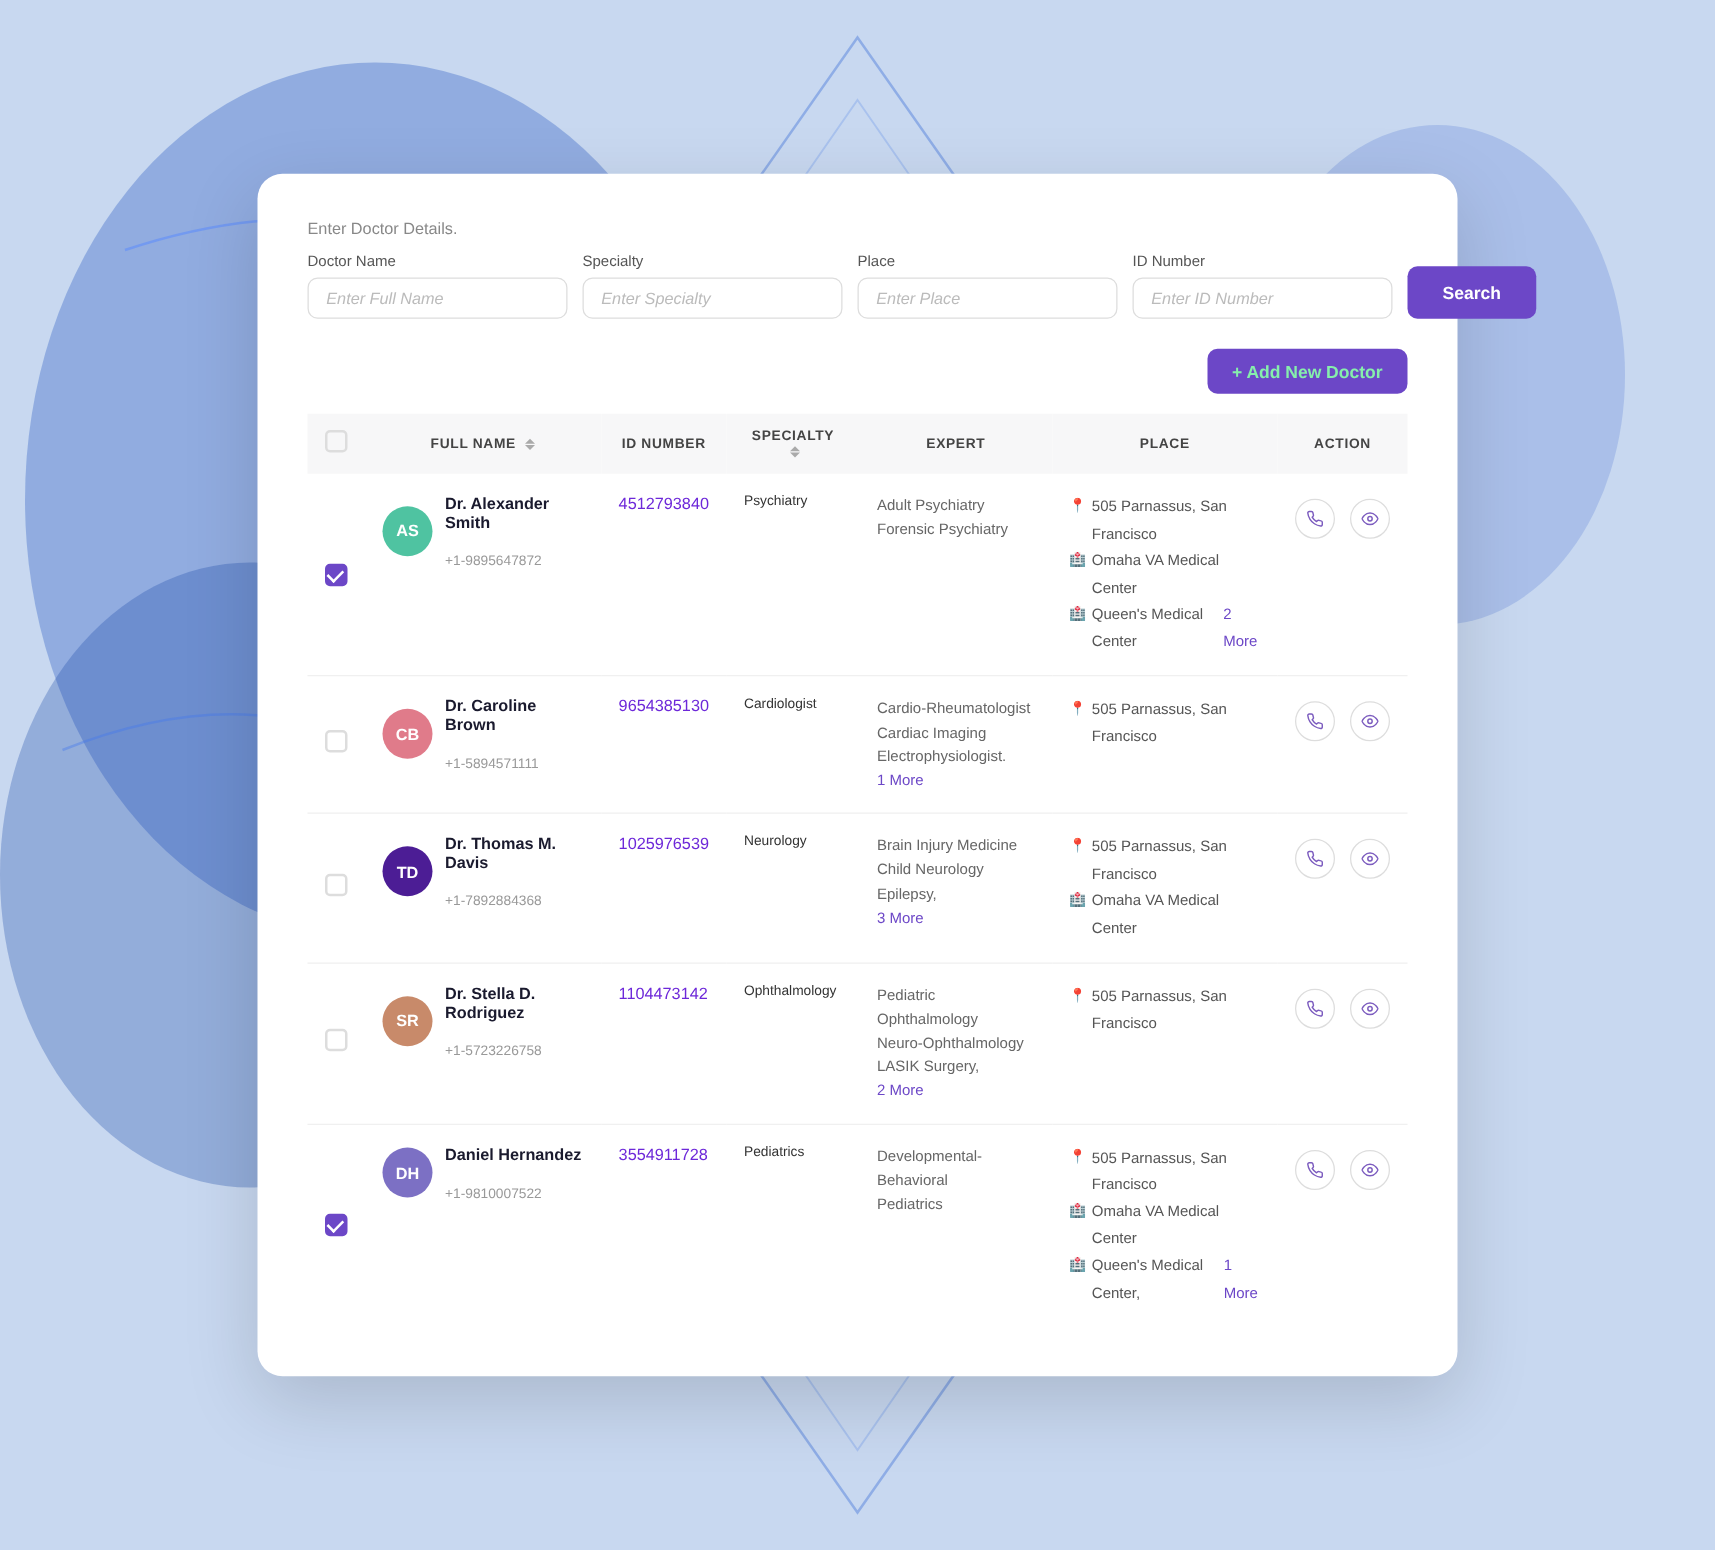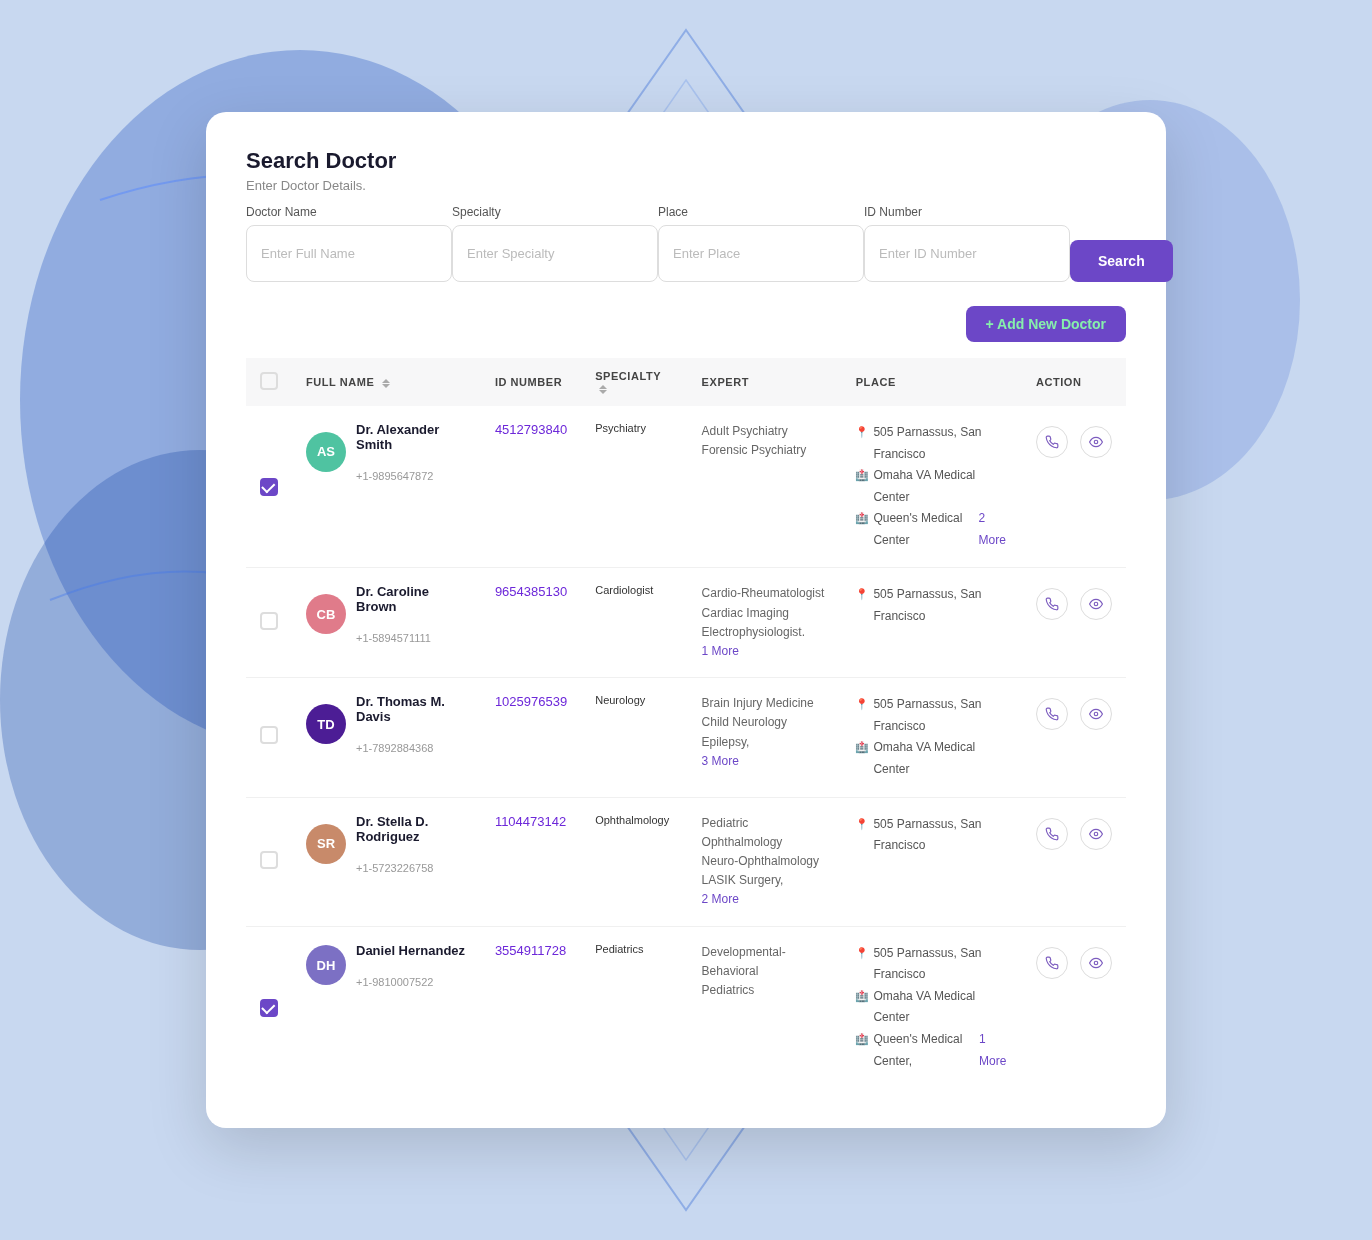--- a/index.html
+++ b/index.html
@@ -41,44 +41,45 @@
     }
     .search-subtitle {
       font-size: 13px;
       color: #888;
       margin-bottom: 12px;
     }
 
     .search-form {
       display: grid;
       grid-template-columns: 1fr 1fr 1fr 1fr auto;
-      gap: 0;
+      gap: 12px;
       align-items: flex-end;
     }
 
     .form-group {
       display: flex;
       flex-direction: column;
       gap: 6px;
     }
 
     .form-group label {
       font-size: 12px;
       color: #555;
       font-weight: 500;
     }
 
     .form-group input {
       border: 1px solid #ddd;
       border-radius: 8px;
-      padding: 20px 14px;
+      padding: 8px 14px;
       font-size: 13px;
       color: #1d4ed8;
       outline: none;
       background: #fff;
+      font-style: italic;
     }
 
     .form-group input::placeholder {
       color: #bbb;
     }
 
     .search-btn {
       background: #6c47c7;
       color: #fff;
       border: none;
@@ -117,21 +118,21 @@
       width: 100%;
       border-collapse: collapse;
     }
 
     .doctor-table thead tr {
       background: #f7f7f8;
     }
 
     .doctor-table thead th {
       padding: 12px 14px;
-      text-align: left;
+      text-align: center;
       font-size: 11px;
       font-weight: 700;
       color: #444;
       letter-spacing: 0.05em;
       text-transform: uppercase;
     }
 
     .doctor-table tbody tr {
       border-bottom: 1px solid #f0f0f0;
     }
@@ -308,21 +309,20 @@
   <ellipse cx="300" cy="400" rx="280" ry="350" fill="#2a5bc4" opacity="0.35"></ellipse>
   <ellipse cx="200" cy="700" rx="200" ry="250" fill="#1a4aaa" opacity="0.3"></ellipse>
   <ellipse cx="1150" cy="300" rx="150" ry="200" fill="#3060cc" opacity="0.2"></ellipse>
 
   <path d="M 100 200 Q 400 100 600 400 Q 700 550 500 750" fill="none" stroke="#5588ff" stroke-width="2" opacity="0.5"></path>
   <path d="M 50 600 Q 300 500 450 750 Q 550 900 400 1100" fill="none" stroke="#4477ee" stroke-width="2" opacity="0.4"></path>
 </svg>
 
 <div class="card">
 
-  <h1 class="search-title">Search Doctor</h1>
   <p class="search-subtitle">Enter Doctor Details.</p>
 
   <div class="search-form">
     <div class="form-group">
       <label>Doctor Name</label>
       <input type="text" placeholder="Enter Full Name" style="">
     </div>
     <div class="form-group">
       <label>Specialty</label>
       <input type="text" placeholder="Enter Specialty" style="">

